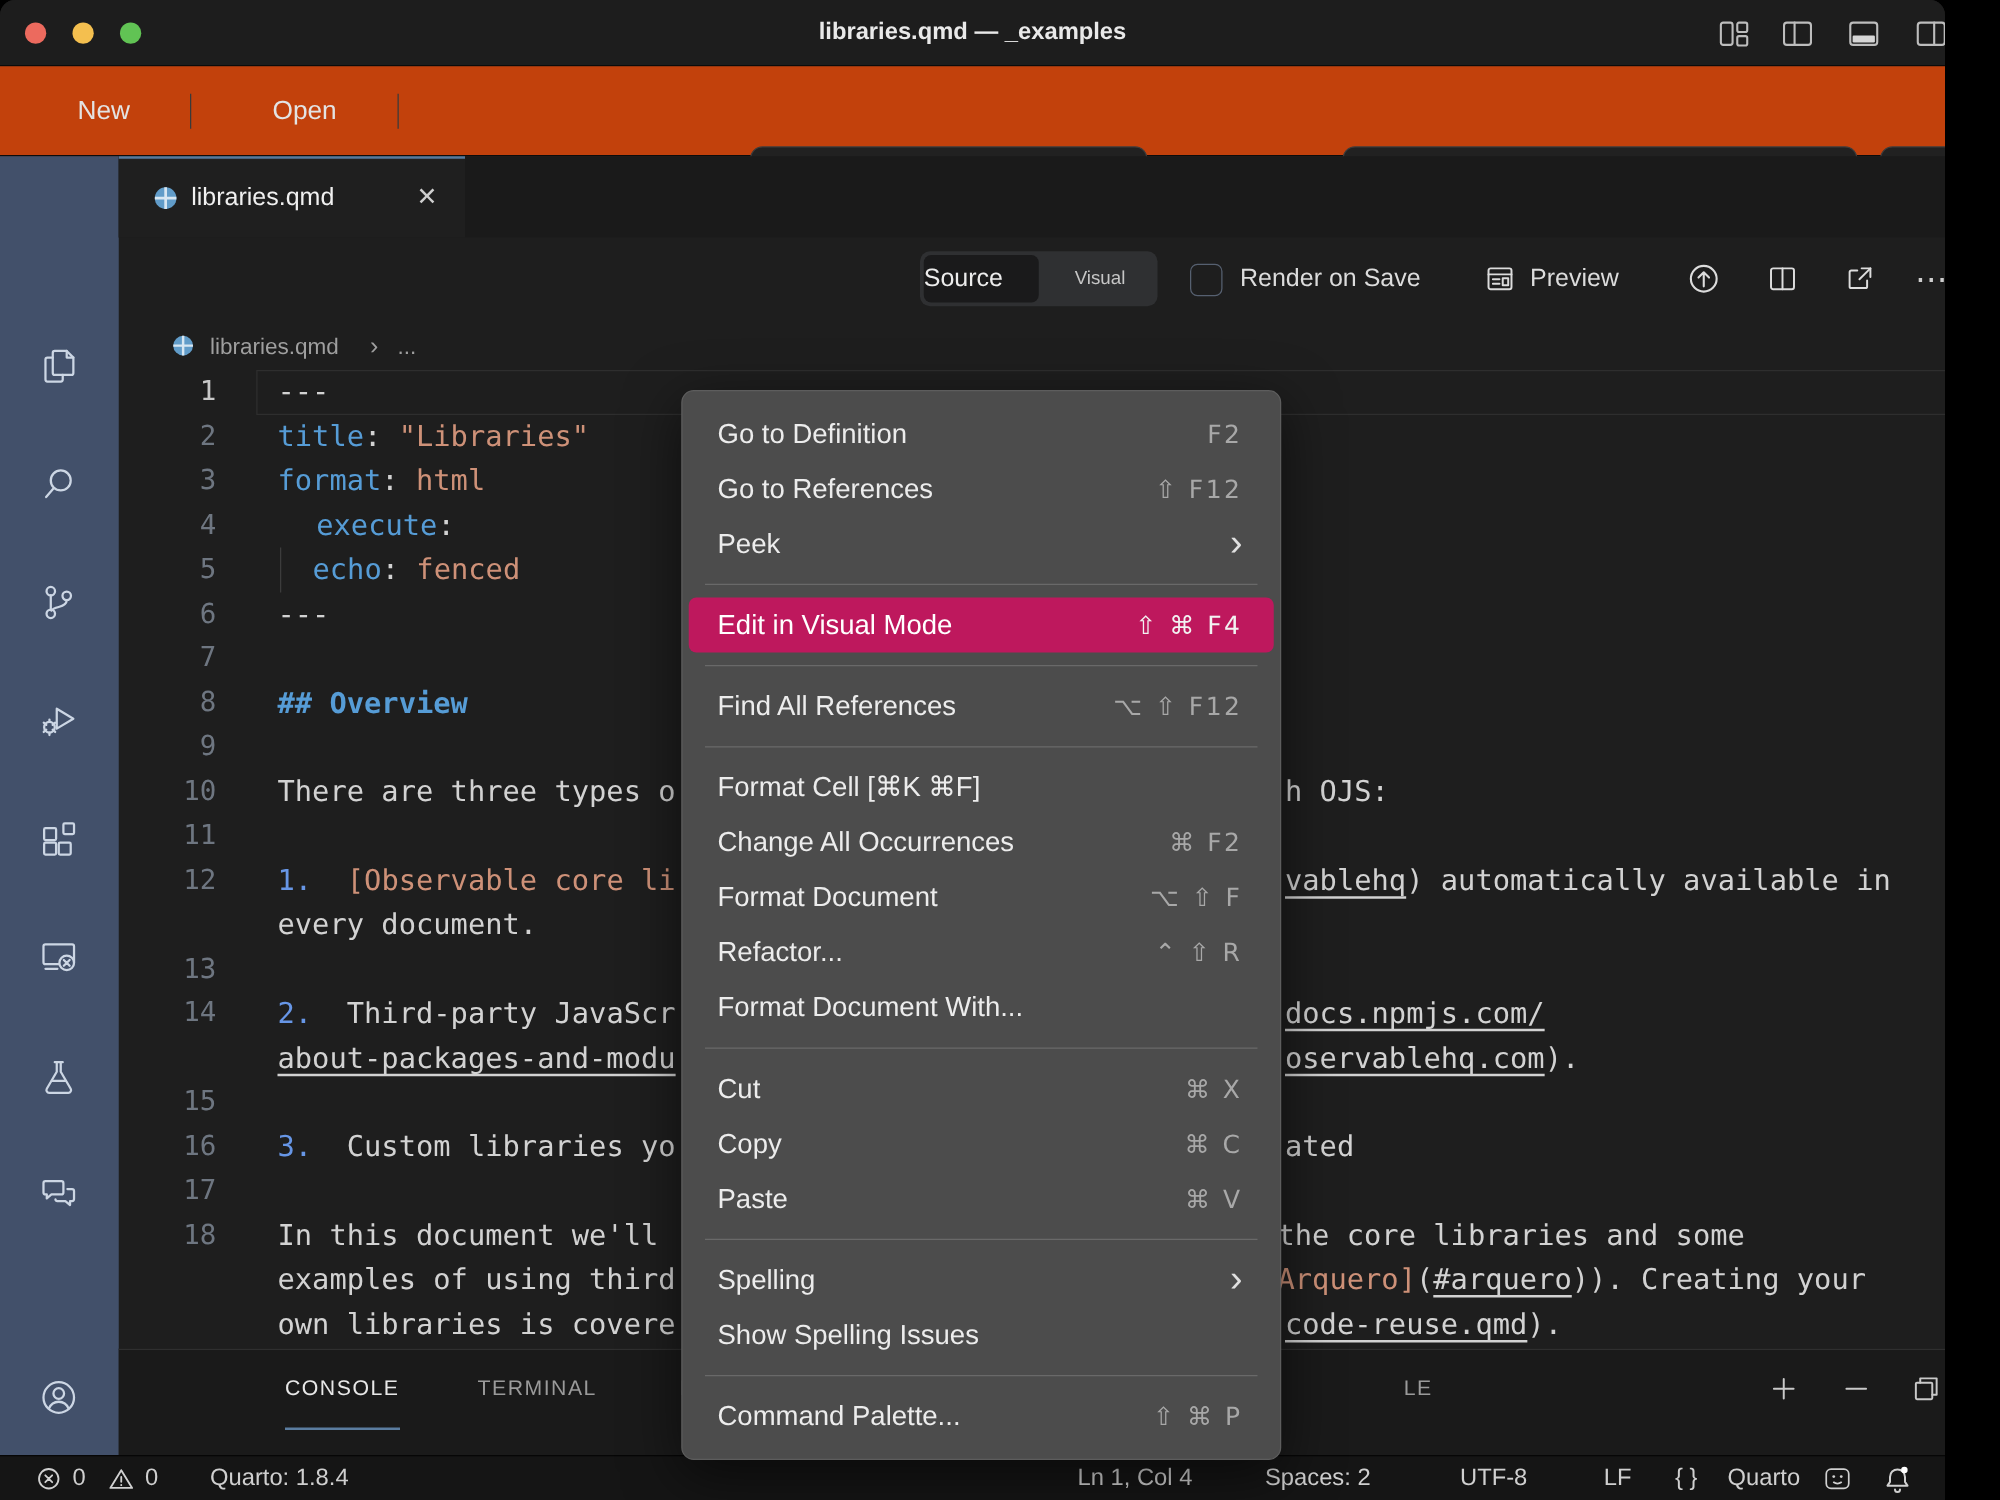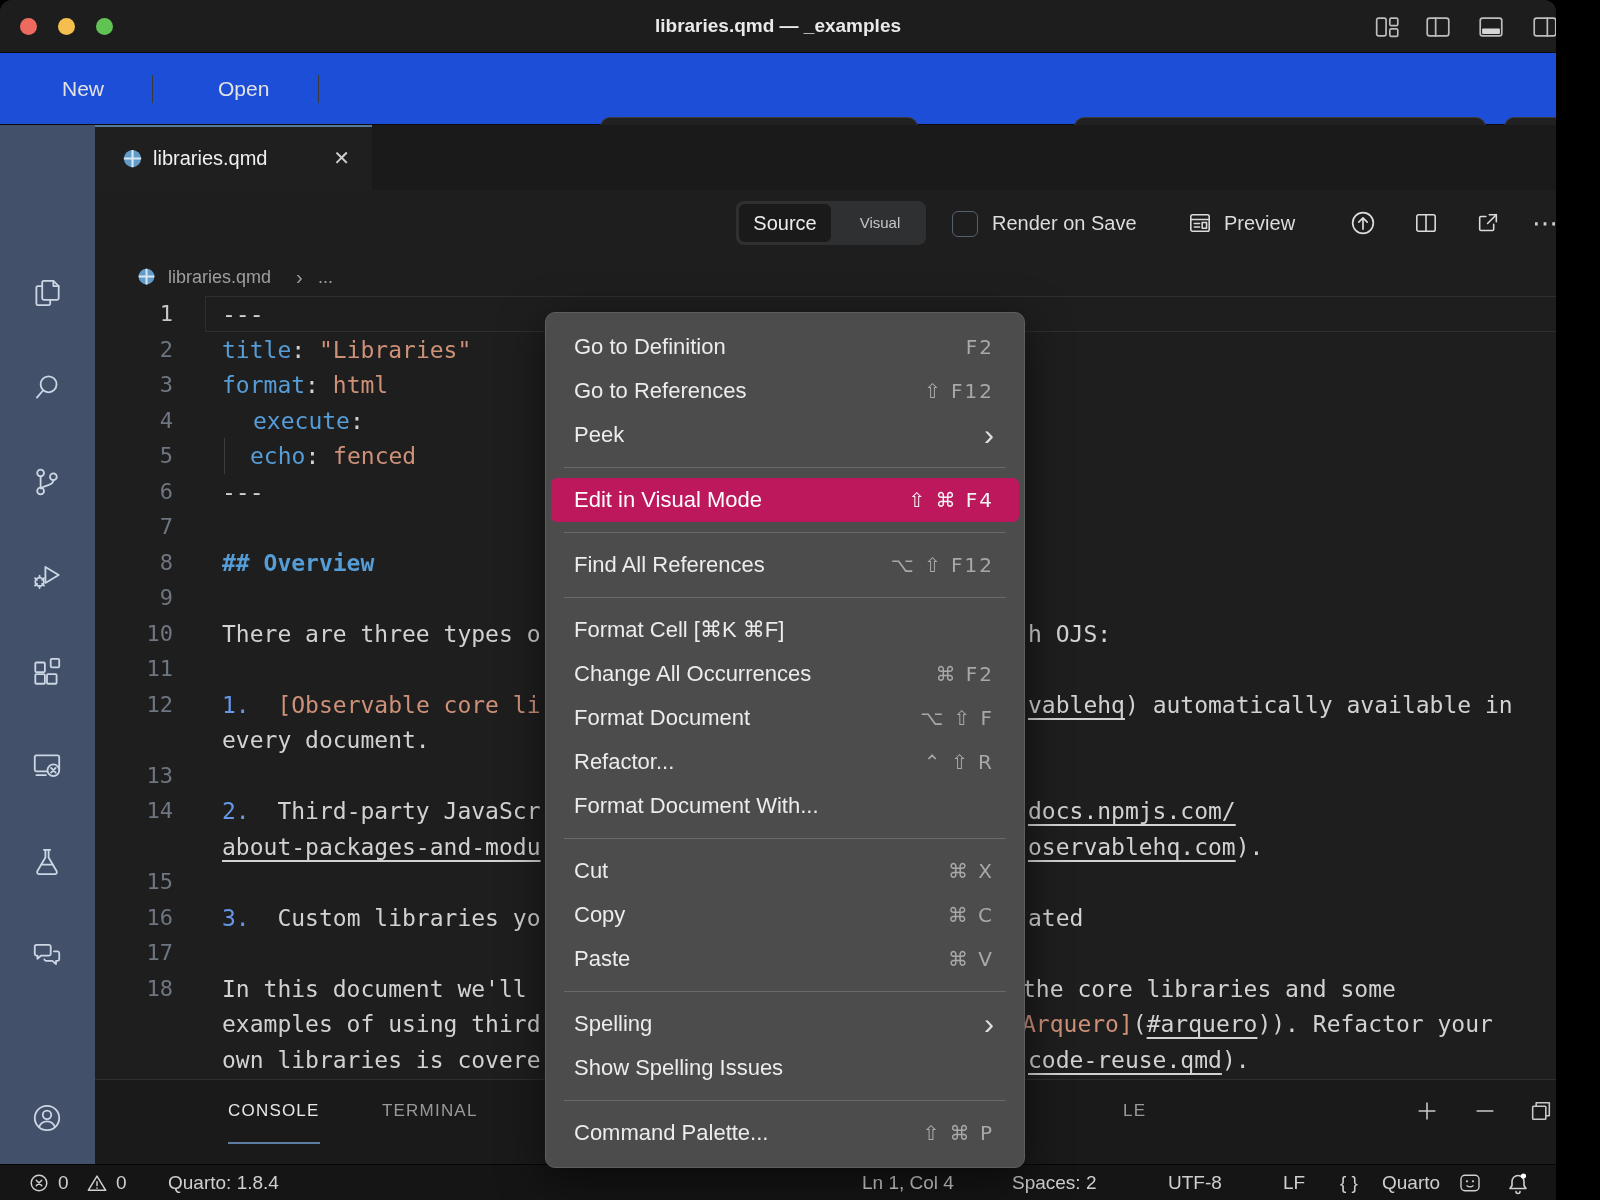--- a/index.html
+++ b/index.html
@@ -7,36 +7,36 @@
     border-radius:12px 12px 0 0;font-family:"Liberation Sans",sans-serif;color:#d6d6d6;}
   .abs{position:absolute;}
   svg.ic{fill:none;stroke:#c9c9c9;stroke-width:1.8;stroke-linecap:round;stroke-linejoin:round;display:block;}
   svg.ab{stroke:#ccd6e4;stroke-width:1.7;}
   
   .titlebar{position:absolute;top:0;left:0;right:0;height:52px;background:#1d1d1d;border-bottom:1px solid #0b0b0b;}
   .tl{position:absolute;top:18px;width:17px;height:17px;border-radius:50%;}
   .title{position:absolute;top:0;left:0;right:0;height:52px;line-height:52px;text-align:center;
     font-size:19px;font-weight:600;color:#e9e9e9;}
   
-  .toolbar{position:absolute;top:53px;left:0;right:0;height:71px;background:#1d4ed8;border-bottom:1px solid #0c0c0c;text-decoration:underline;}
+  .toolbar{position:absolute;top:53px;left:0;right:0;height:71px;background:#c2410c;border-bottom:1px solid #0c0c0c;text-decoration:underline;}
   .tb-label{position:absolute;top:0;height:71px;line-height:71px;font-size:21px;color:#e3e3e3;}
   .tb-div{position:absolute;top:22px;width:1px;height:28px;background:#3a3a3a;}
   .pillbox{position:absolute;top:64px;height:46px;border:1px solid #3c3c3c;border-radius:10px;background:#212121;box-sizing:border-box;}
   .pill-text{position:absolute;top:0;height:44px;line-height:44px;font-size:20px;color:#e3e3e3;white-space:nowrap;}
   
   .activitybar{position:absolute;top:125px;bottom:36px;left:0;width:95px;background:#42506a;}
   .abicon{position:absolute;left:30px;width:34px;height:34px;}
   
   .tabstrip{position:absolute;top:125px;left:95px;right:0;height:65px;background:#1a1a1a;}
   .tab{position:absolute;top:0;left:0;width:277px;height:65px;background:#1f1f1f;border-top:2.5px solid #567a9c;box-sizing:border-box;}
   .tab-label{position:absolute;left:58px;top:0;height:62px;line-height:62px;font-size:20px;color:#f0f0f0;}
   .tab-close{position:absolute;right:22px;top:0;height:62px;line-height:62px;font-size:20px;color:#cfcfcf;}
   
   .seg{position:absolute;left:736px;top:201px;width:190px;height:44px;background:#2f3032;border-radius:8px;display:flex;}
-  .seg .on{flex:1;margin:3px;background:#1a1a1b;border-radius:6px;text-align:center;line-height:38px;font-size:20px;color:#ececec;}
+  .seg .on{flex:1;margin:3px;background:#1a1a1b;border-radius:6px;line-height:38px;font-size:20px;color:#ececec;}
   .seg .off{flex:1;text-align:center;line-height:44px;font-size:15px;color:#c6c6c6;}
   .chk{position:absolute;left:952px;top:211px;width:26px;height:26px;border:1.5px solid #566070;border-radius:6px;box-sizing:border-box;}
   .act-label{position:absolute;top:201px;height:44px;line-height:44px;font-size:20px;color:#dcdcdc;}
   
   .bc{position:absolute;top:258px;height:38px;line-height:38px;font-size:18px;color:#9f9f9f;}
   
   .crow{position:absolute;left:0;width:100%;height:36px;line-height:36px;font-family:"DejaVu Sans Mono",monospace;font-size:23px;white-space:pre;}
   .ln{position:absolute;left:95px;width:78px;text-align:right;color:#6e7681;font-size:22px;}
   .ln.cur{color:#c8c8c8;}
   .frag{position:absolute;top:0;}
@@ -340,21 +340,21 @@
       <div class="crow" style="top: 651px;"><span class="ln">11</span></div>
       <div class="crow" style="top: 686.5px;"><span class="ln">12</span><span class="frag" style="left: 222px;"><span class="tk-num">1.</span><span class="tk-plain">  </span><span class="tk-str">[Observable core li</span></span><span class="frag" style="left: 1028px;"><span class="tk-link">vablehq</span><span class="tk-plain">) automatically available in</span></span></div>
       <div class="crow" style="top: 722px;"><span class="frag" style="left: 222px;"><span class="tk-plain">every document.</span></span></div>
       <div class="crow" style="top: 757.5px;"><span class="ln">13</span></div>
       <div class="crow" style="top: 793px;"><span class="ln">14</span><span class="frag" style="left: 222px;"><span class="tk-num">2.</span><span class="tk-plain">  Third-party JavaScr</span></span><span class="frag" style="left: 1028px;"><span class="tk-link">docs.npmjs.com/</span></span></div>
       <div class="crow" style="top: 828.5px;"><span class="frag" style="left: 222px;"><span class="tk-link">about-packages-and-modu</span></span><span class="frag" style="left: 1028px;"><span class="tk-link">oservablehq.com</span><span class="tk-plain">).</span></span></div>
       <div class="crow" style="top: 864px;"><span class="ln">15</span></div>
       <div class="crow" style="top: 899.5px;"><span class="ln">16</span><span class="frag" style="left: 222px;"><span class="tk-num">3.</span><span class="tk-plain">  Custom libraries yo</span></span><span class="frag" style="left: 1028px;"><span class="tk-plain">ated</span></span></div>
       <div class="crow" style="top: 935px;"><span class="ln">17</span></div>
       <div class="crow" style="top: 970.5px;"><span class="ln">18</span><span class="frag" style="left: 222px;"><span class="tk-plain">In this document we'll</span></span><span class="frag" style="left: 1022px;"><span class="tk-plain">the core libraries and some</span></span></div>
-      <div class="crow" style="top: 1006px;"><span class="frag" style="left: 222px;"><span class="tk-plain">examples of using third</span></span><span class="frag" style="left: 1022px;"><span class="tk-str">Arquero]</span><span class="tk-plain">(</span><span class="tk-link">#arquero</span><span class="tk-plain">)). Refactor your</span></span></div>
+      <div class="crow" style="top: 1006px;"><span class="frag" style="left: 222px;"><span class="tk-plain">examples of using third</span></span><span class="frag" style="left: 1022px;"><span class="tk-str">Arquero]</span><span class="tk-plain">(</span><span class="tk-link">#arquero</span><span class="tk-plain">)). Creating your</span></span></div>
       <div class="crow" style="top: 1041.5px;"><span class="frag" style="left: 1028px;"><span class="tk-link">code-reuse.qmd</span><span class="tk-plain">).</span></span><span class="frag" style="left: 222px;"><span class="tk-plain">own libraries is covere</span></span></div>
     </div>
   <div class="scrollthumb"></div>
 
   <div class="panelstrip">
     <div id="panel-tabs">
         <div class="ptab act" style="left: 133px;">CONSOLE</div>
         <div class="ptab" style="left: 287px;">TERMINAL</div>
         <div class="ptab" style="left: 449px;">PROBLEMS</div>
         <div class="ptab" style="left: 1028px;">LE</div>

